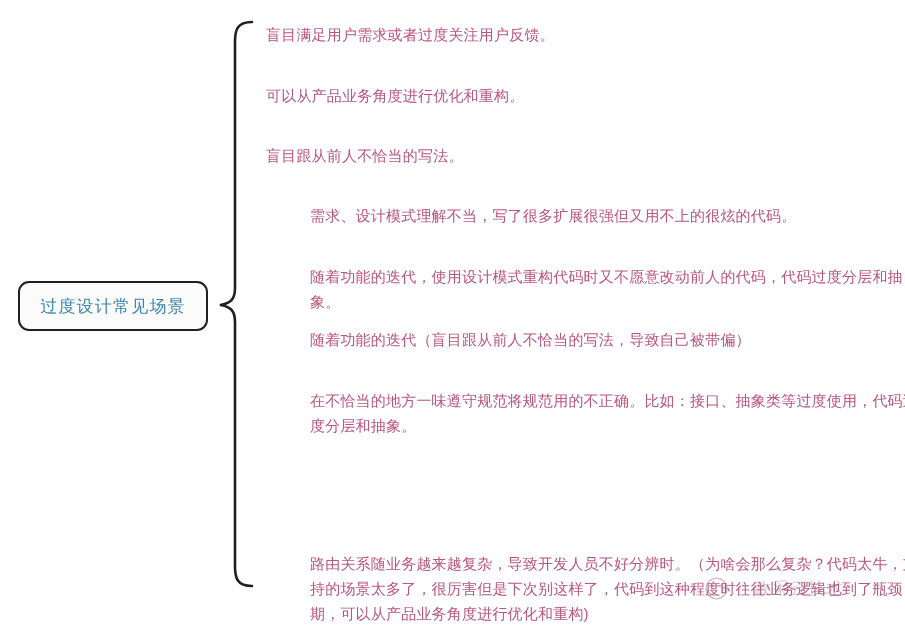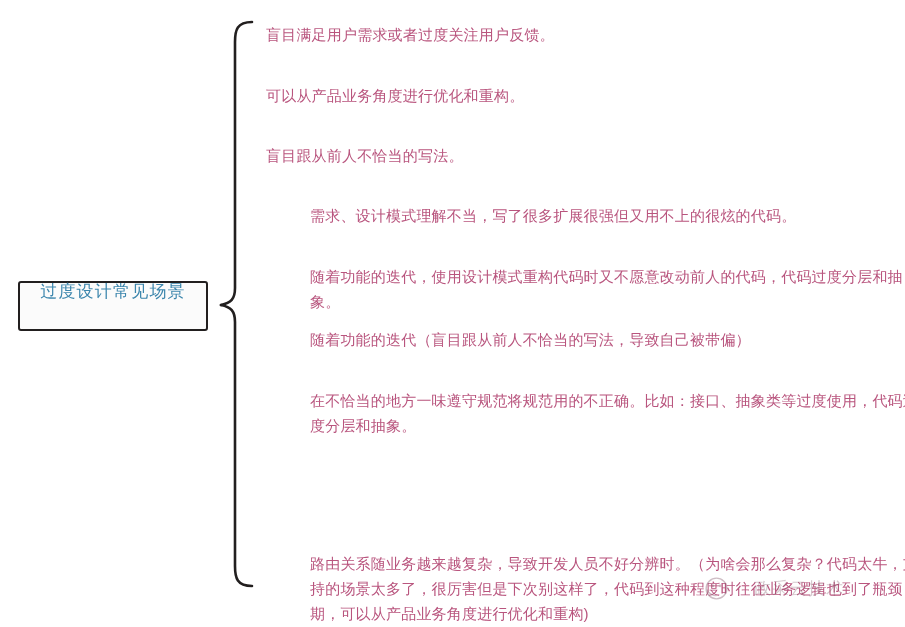--- a/index.html
+++ b/index.html
@@ -24,23 +24,24 @@
 
   
   .root-node {
     position: absolute;
     left: 18px;
     top: 281px;
     width: 190px;
     height: 50px;
     box-sizing: border-box;
     border: 2.5px solid #221f1f;
-    border-radius: 3px;
+    border-radius: 11px;
     background: #fbfbfb;
     display: flex;
+    align-items: center;
     justify-content: center;
   }
   .root-node-label {
     color: #3c86ad;
     font-size: 17px;
     letter-spacing: 1.2px;
     white-space: nowrap;
     line-height: 1;
   }
 

